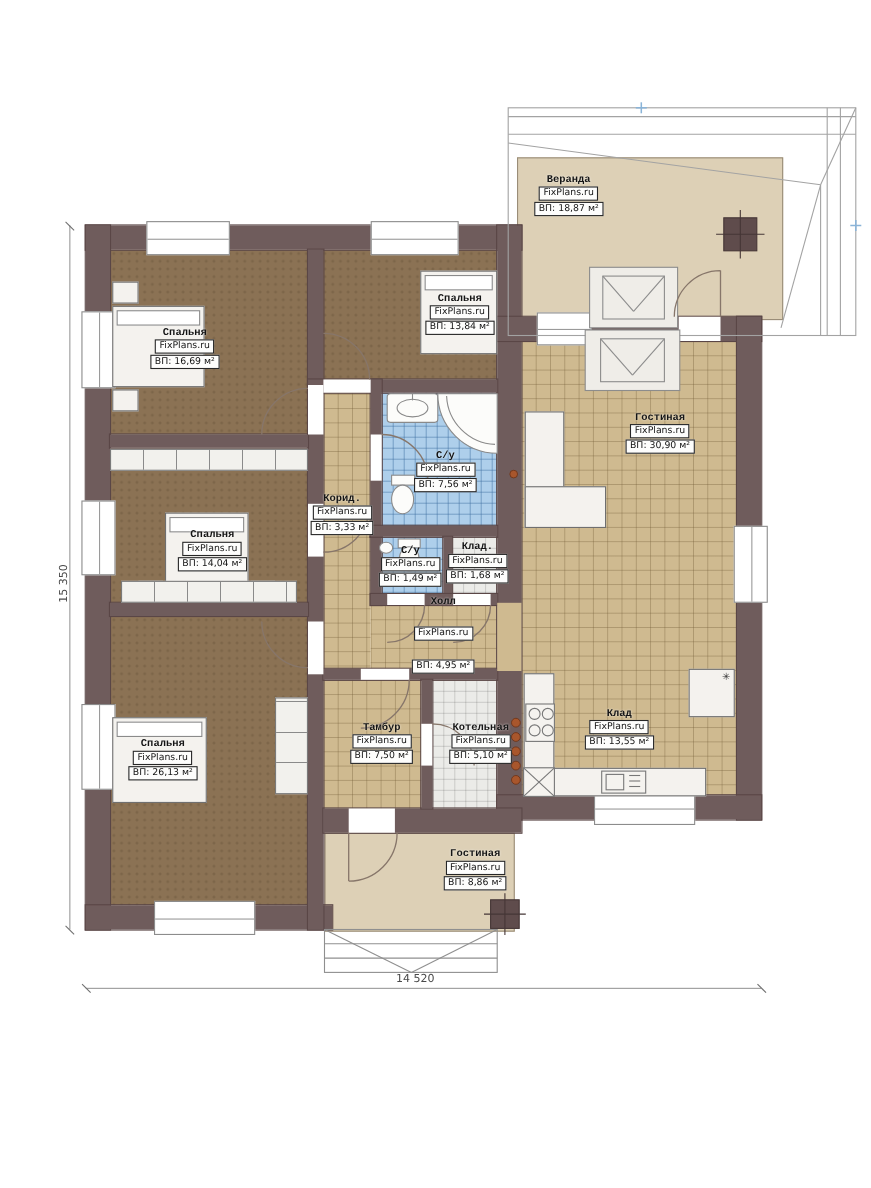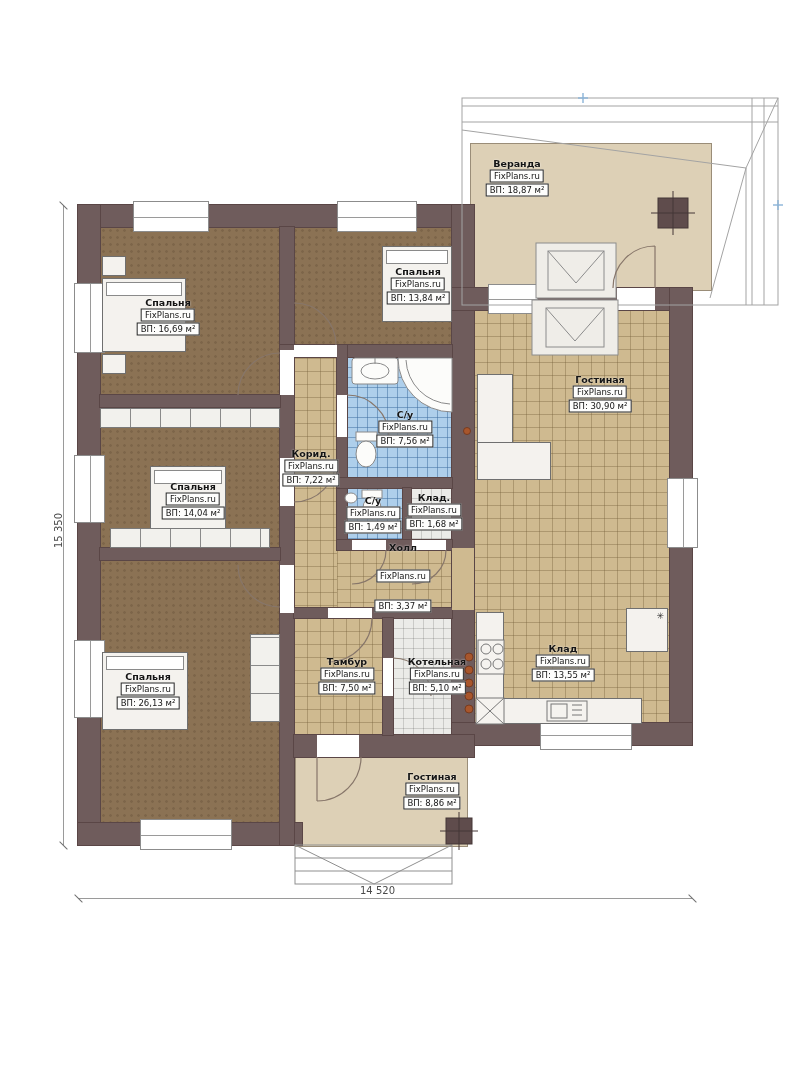--- a/index.html
+++ b/index.html
@@ -36,21 +36,21 @@
   .bed::after{content:"";position:absolute;left:3px;top:3px;right:3px;height:12px;
               border:1px solid #8a8a8a;background:#fff;}
   .wardrobe{background:#f2f1ed;border:1px solid #7a7a7a;z-index:3;box-sizing:border-box;
     background-image:repeating-linear-gradient(90deg,transparent 0 29px,#8a8a8a 29px 30px);}
   .wardrobe.vert{background-image:repeating-linear-gradient(0deg,transparent 0 27px,#8a8a8a 27px 28px);}
   .fridge{display:flex;align-items:flex-start;justify-content:flex-end;
           font-size:9px;color:#333;padding:2px 3px;box-sizing:border-box;}
   
   .rlabel{position:absolute;display:flex;flex-direction:column;align-items:center;gap:1px;
           z-index:6;transform:translate(-50%,-50%);white-space:nowrap;}
-  .rl-name{font-weight:bold;font-size:9.5px;color:#141414;text-shadow:0 0 2px rgba(255,255,255,.8);}
+  .rl-name{font-weight:bold;font-size:9.5px;color:#141414;text-shadow:0 0 2px rgba(255,255,255,.8);font-family:Liberation Mono, monospace;}
   .rl-box{background:#fdfdfc;border:1.4px solid #262626;font-size:8.5px;line-height:11px;
           padding:0 3px;color:#151515;}
   
   .dimline{background:#9a9a9a;z-index:7;}
   .dimtext{position:absolute;font-size:10px;color:#4a4a4a;z-index:7;white-space:nowrap;}
   .tick{position:absolute;width:11px;height:1px;background:#707070;transform:rotate(45deg);z-index:7;}
   svg.decor{position:absolute;left:0;top:0;z-index:4;pointer-events:none;}
 </style>
 </head>
 <body>
@@ -273,41 +273,41 @@
     <div class="rl-box">ВП: 30,90 м²</div>
   </div>
   <div class="rlabel" style="left:405px;top:428px;">
     <div class="rl-name">С/у</div>
     <div class="rl-box">FixPlans.ru</div>
     <div class="rl-box">ВП: 7,56 м²</div>
   </div>
   <div class="rlabel" style="left:311px;top:467px;">
     <div class="rl-name">Корид.</div>
     <div class="rl-box">FixPlans.ru</div>
-    <div class="rl-box">ВП: 7,22 м²</div>
+    <div class="rl-box">ВП: 3,33 м²</div>
   </div>
   <div class="rlabel" style="left:193px;top:500px;">
     <div class="rl-name">Спальня</div>
     <div class="rl-box">FixPlans.ru</div>
     <div class="rl-box">ВП: 14,04 м²</div>
   </div>
   <div class="rlabel" style="left:373px;top:514px;">
     <div class="rl-name">С/у</div>
     <div class="rl-box">FixPlans.ru</div>
     <div class="rl-box">ВП: 1,49 м²</div>
   </div>
   <div class="rlabel" style="left:434px;top:511px;">
     <div class="rl-name">Клад.</div>
     <div class="rl-box">FixPlans.ru</div>
     <div class="rl-box">ВП: 1,68 м²</div>
   </div>
   <div class="rlabel" style="left:403px;top:577px;gap:17px;">
     <div class="rl-name">Холл</div>
     <div class="rl-box">FixPlans.ru</div>
-    <div class="rl-box">ВП: 3,37 м²</div>
+    <div class="rl-box">ВП: 4,95 м²</div>
   </div>
   <div class="rlabel" style="left:148px;top:690px;">
     <div class="rl-name">Спальня</div>
     <div class="rl-box">FixPlans.ru</div>
     <div class="rl-box">ВП: 26,13 м²</div>
   </div>
   <div class="rlabel" style="left:347px;top:675px;">
     <div class="rl-name">Тамбур</div>
     <div class="rl-box">FixPlans.ru</div>
     <div class="rl-box">ВП: 7,50 м²</div>

